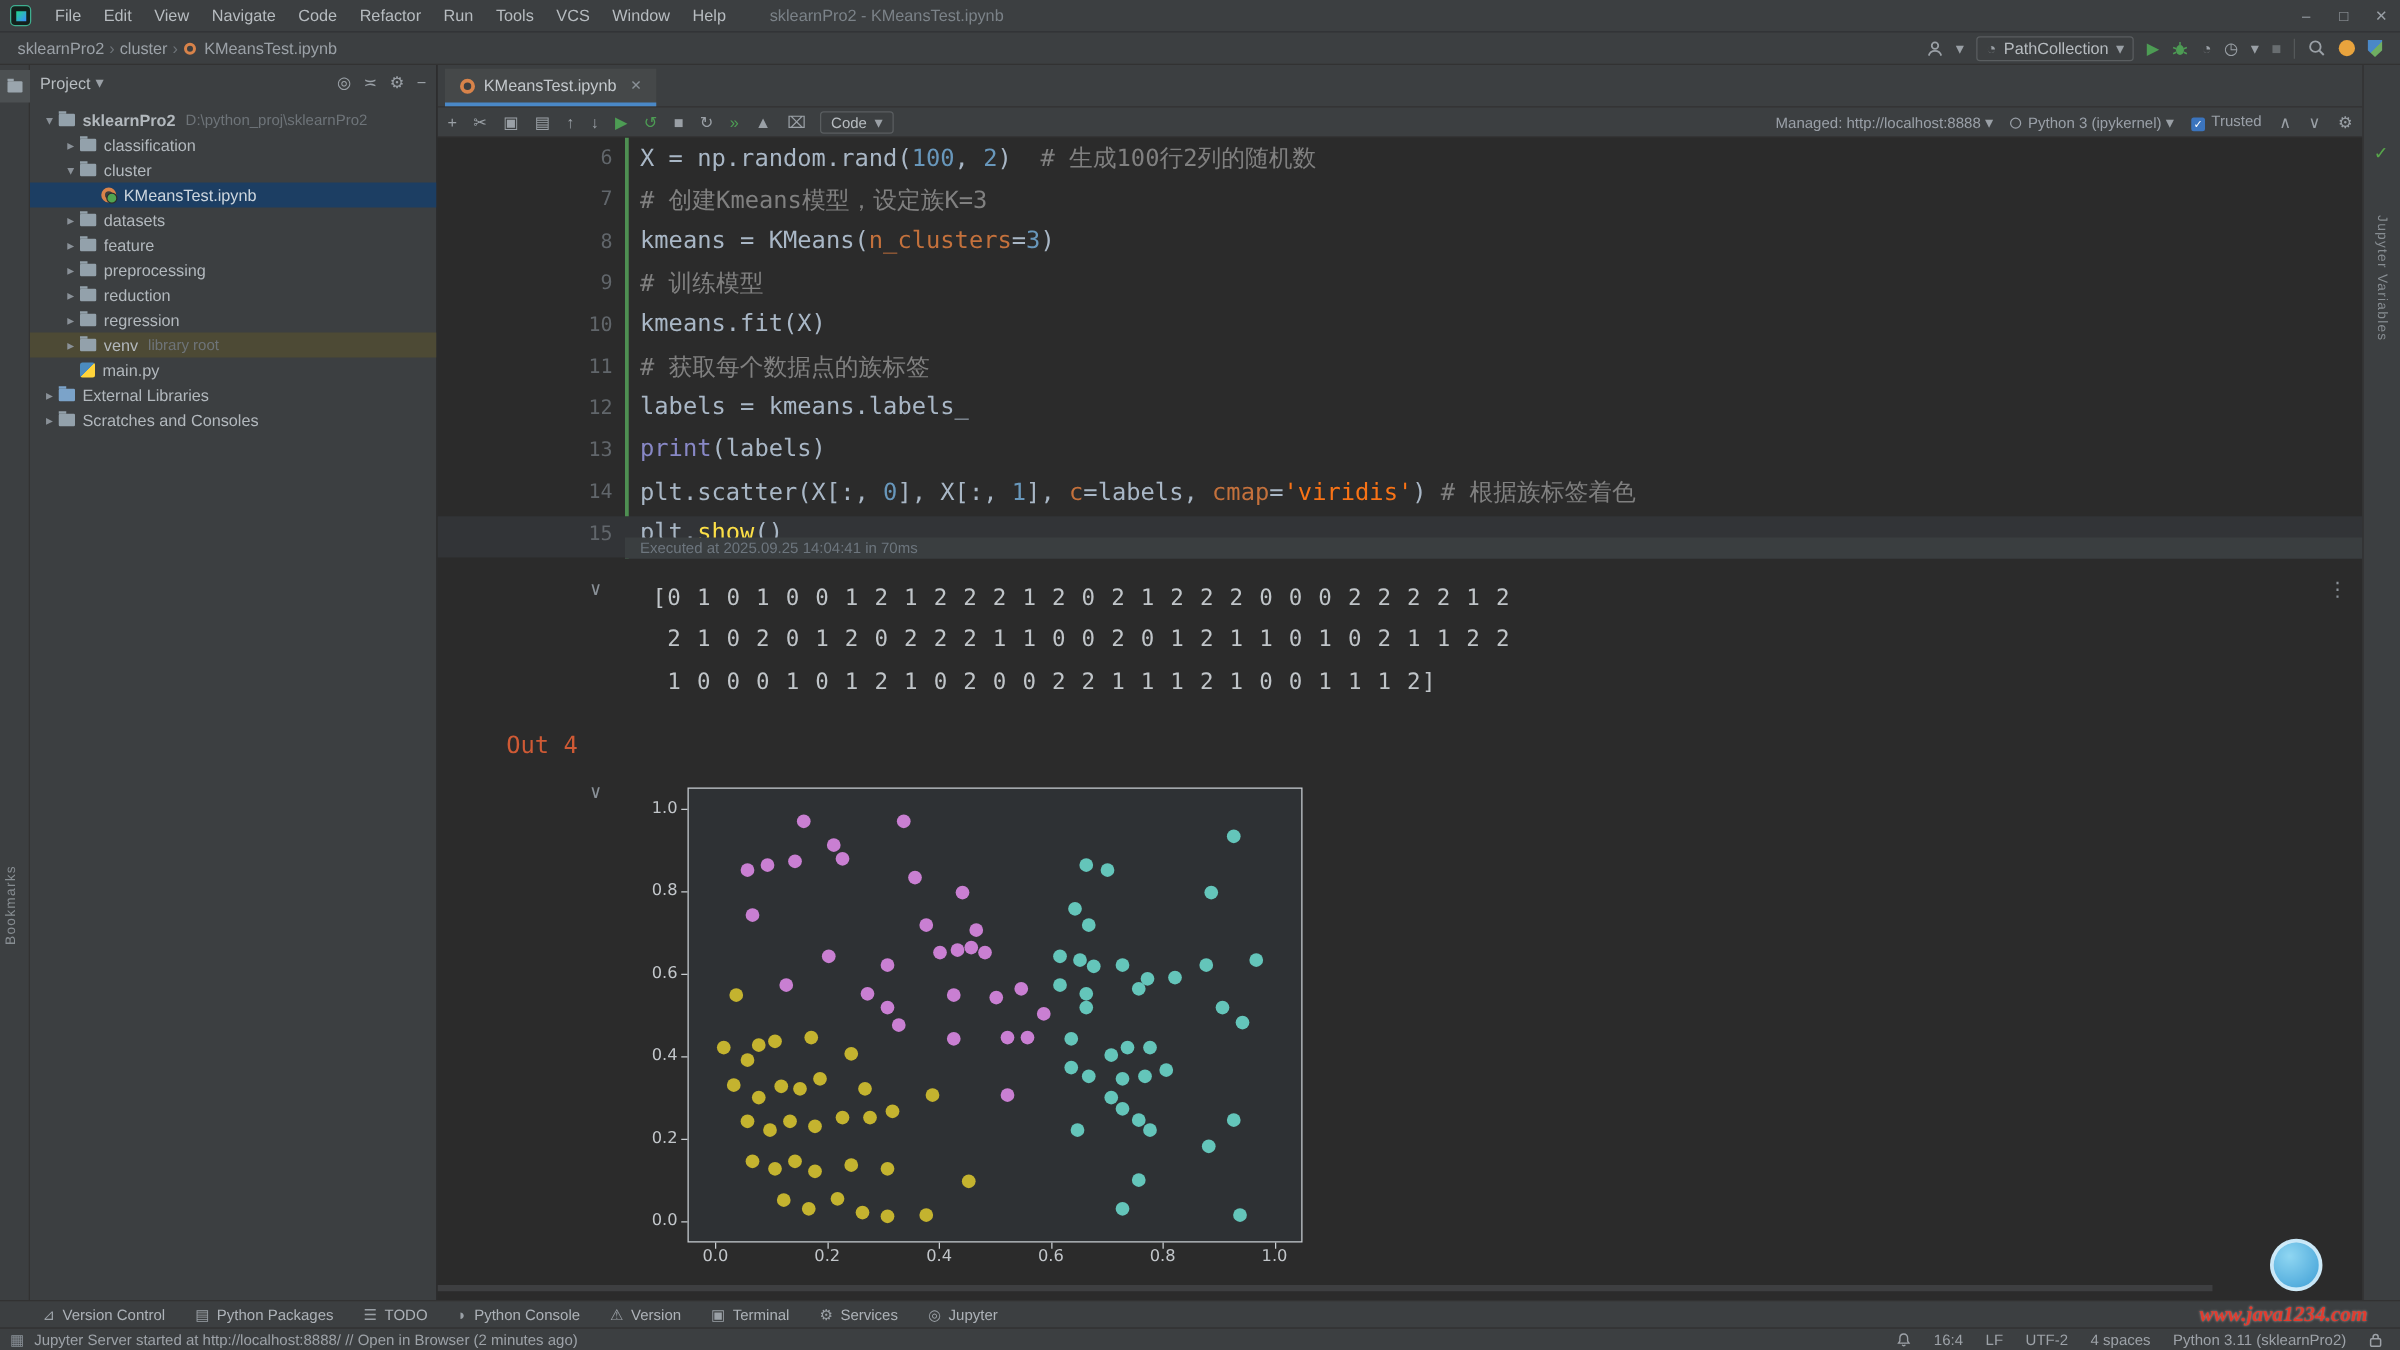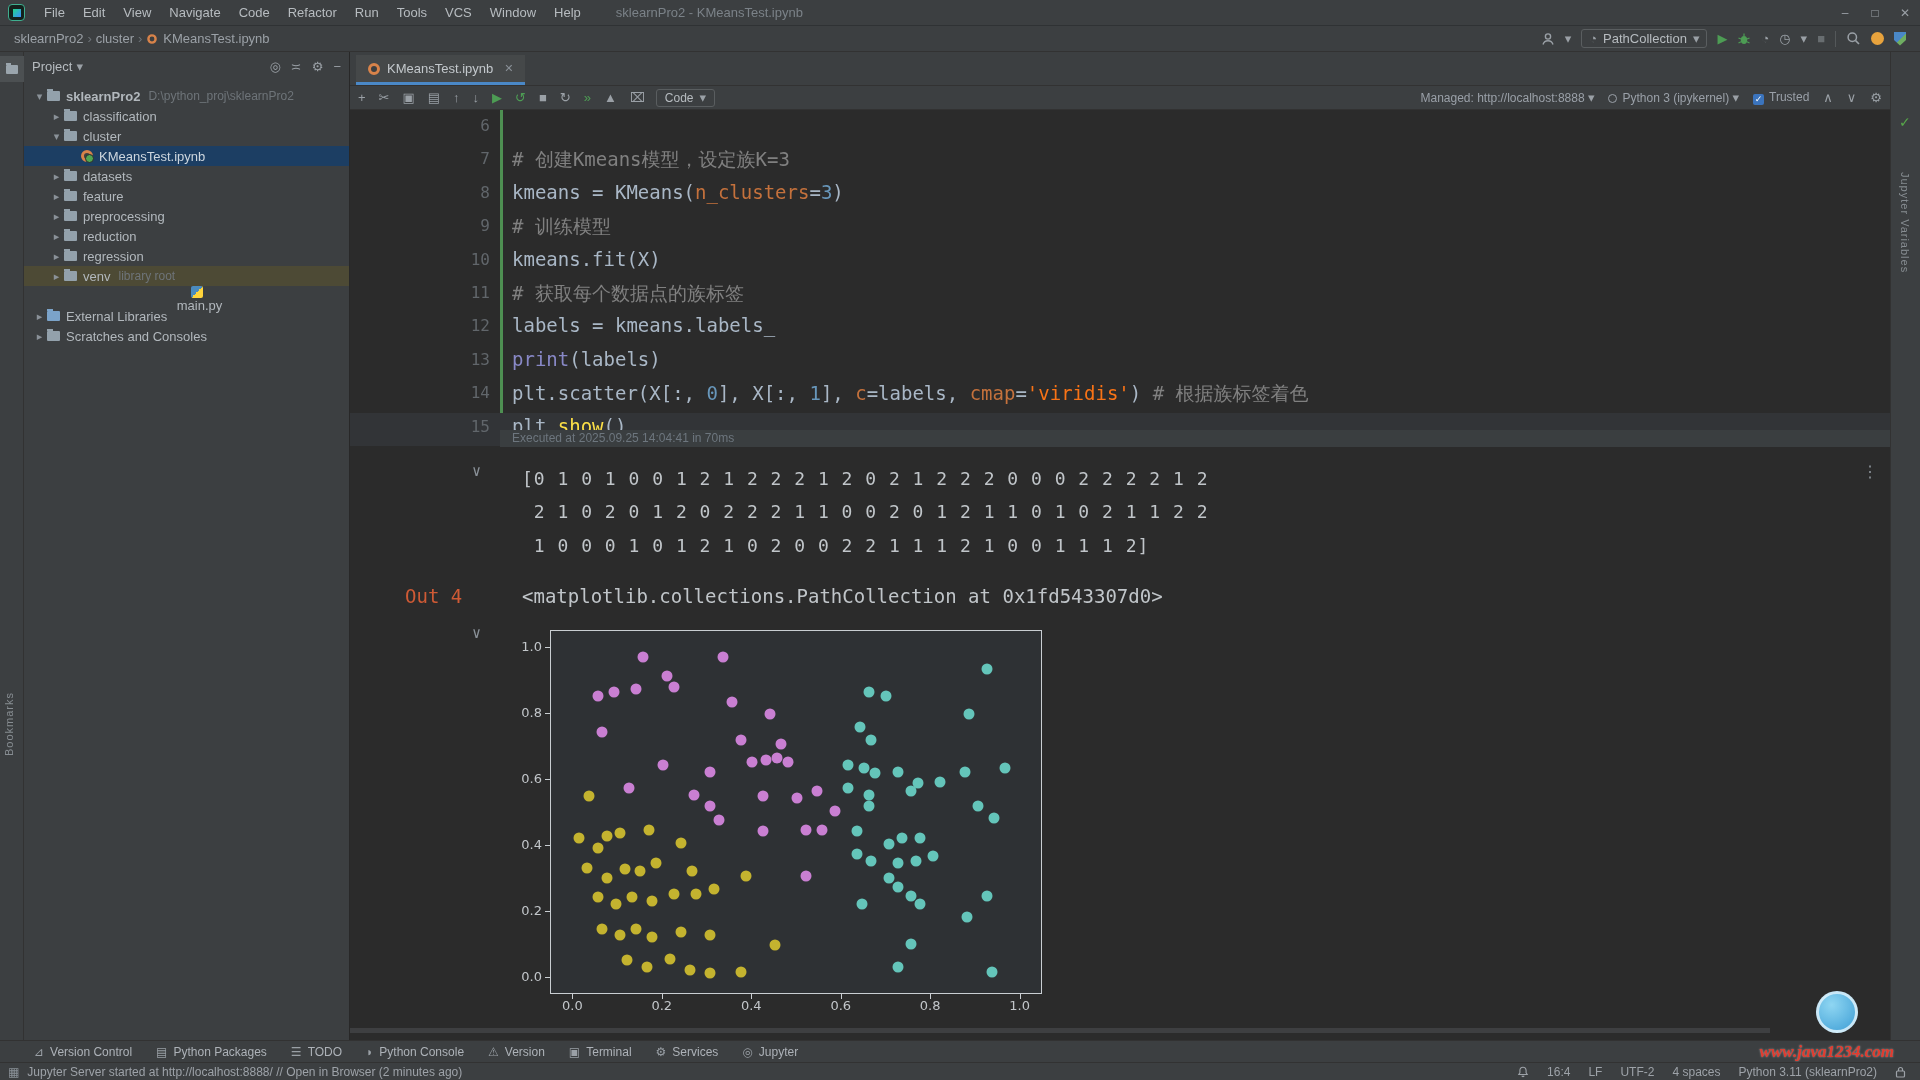--- a/index.html
+++ b/index.html
@@ -247,21 +247,21 @@
             <span class="chev">▸</span>
             <span class="tico ic-folder"></span>
             <span>regression</span>
           </div>
           <div class="trow hl" style="padding-left: 25px;">
             <span class="chev">▸</span>
             <span class="tico ic-folder"></span>
             <span>venv</span>
             <span class="hint">library root</span>
           </div>
-          <div class="trow" style="padding-left: 25px; flex-direction: column;">
+          <div class="trow" style="padding-left: 25px;">
             <span class="chev"></span>
             <span class="tico ic-py"></span>
             <span>main.py</span>
           </div>
           <div class="trow" style="padding-left: 8px;">
             <span class="chev">▸</span>
             <span class="tico ic-folder ic-lib"></span>
             <span>External Libraries</span>
           </div>
           <div class="trow" style="padding-left: 8px;">
@@ -308,20 +308,21 @@
           <span class="ico">∨</span>
           <span class="ico">⚙</span>
         </div>
       </div>
 
       <div id="editorbody">
         <div id="cellbar"></div>
         <div id="codelines">
             <div class="code-line" style="top: 2px;">
               <span class="lnum">6</span>
+              <span class="ctext"><span class="tok-d">X = np.random.rand(</span><span class="tok-n">100</span><span class="tok-d">, </span><span class="tok-n">2</span><span class="tok-d">)</span><span class="tok-d">  </span><span class="tok-c"># 生成100行2列的随机数</span></span>
             </div>
             <div class="code-line" style="top: 35.4px;">
               <span class="lnum">7</span>
               <span class="ctext"><span class="tok-c"># 创建Kmeans模型，设定族K=3</span></span>
             </div>
             <div class="code-line" style="top: 68.8px;">
               <span class="lnum">8</span>
               <span class="ctext"><span class="tok-d">kmeans = KMeans(</span><span class="tok-p">n_clusters</span><span class="tok-d">=</span><span class="tok-n">3</span><span class="tok-d">)</span></span>
             </div>
             <div class="code-line" style="top: 102.2px;">
@@ -357,21 +358,20 @@
 
         <span class="fold" style="left:122px;top:352px">∨</span>
         <span id="kebab">⋮</span>
         <div id="outputrows">
             <div class="outrow" style="top: 358px;">[0 1 0 1 0 0 1 2 1 2 2 2 1 2 0 2 1 2 2 2 0 0 0 2 2 2 2 1 2</div>
             <div class="outrow" style="top: 391.4px;"> 2 1 0 2 0 1 2 0 2 2 2 1 1 0 0 2 0 1 2 1 1 0 1 0 2 1 1 2 2</div>
             <div class="outrow" style="top: 424.8px;"> 1 0 0 0 1 0 1 2 1 0 2 0 0 2 2 1 1 1 2 1 0 0 1 1 1 2]</div>
           </div>
 
         <span id="outlabel">Out 4</span>
-        <span id="outtext">&lt;matplotlib.collections.PathCollection at 0x1fd543307d0&gt;</span>
 
         <span class="fold" style="left:122px;top:514px">∨</span>
         <div id="plot">
             <div class="dot" style="left: 91.6909px; top: 26.4727px; background: rgb(201, 127, 210);"></div>
             <div class="dot" style="left: 172.2px; top: 26.4727px; background: rgb(201, 127, 210);"></div>
             <div class="dot" style="left: 116.291px; top: 44.6727px; background: rgb(201, 127, 210);"></div>
             <div class="dot" style="left: 46.9636px; top: 64.5273px; background: rgb(201, 127, 210);"></div>
             <div class="dot" style="left: 62.6182px; top: 61.2182px; background: rgb(201, 127, 210);"></div>
             <div class="dot" style="left: 84.9818px; top: 57.9091px; background: rgb(201, 127, 210);"></div>
             <div class="dot" style="left: 123px; top: 56.2545px; background: rgb(201, 127, 210);"></div>

